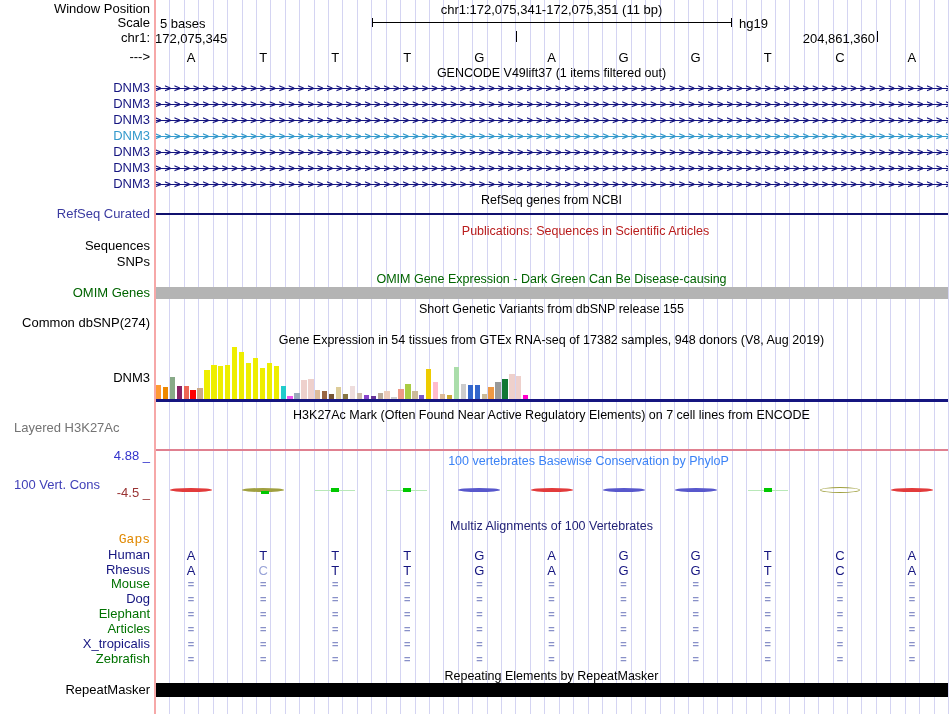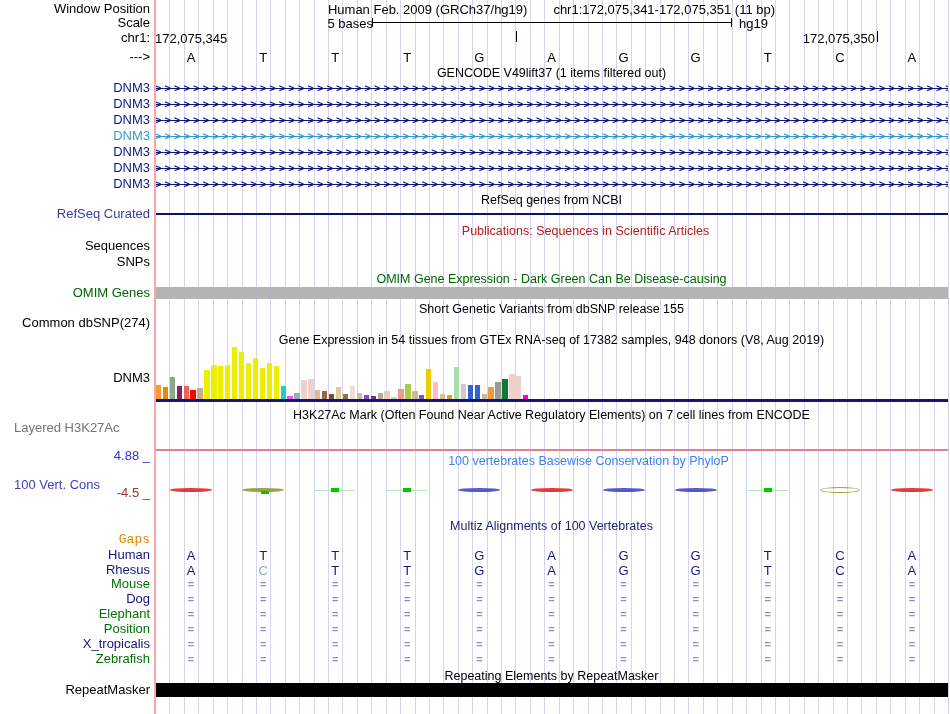--- a/index.html
+++ b/index.html
@@ -83,31 +83,30 @@
       <div class="gridline" style="left: 861.482px; background: rgb(212, 212, 242);"></div>
       <div class="gridline" style="left: 875.9px; background: rgb(212, 212, 242);"></div>
       <div class="gridline" style="left: 890.318px; background: rgb(212, 212, 242);"></div>
       <div class="gridline" style="left: 904.736px; background: rgb(212, 212, 242);"></div>
       <div class="gridline" style="left: 919.154px; background: rgb(212, 212, 242);"></div>
       <div class="gridline" style="left: 933.572px; background: rgb(212, 212, 242);"></div>
       <div class="gridline" style="left: 947.99px; background: rgb(212, 212, 242);"></div>
     </div>
 
   <div class="abs nowrap" style="left:155px;width:793px;top:2px;display:flex;justify-content:center;gap:26px;">
-    <span>Human Feb. 2009 (GRCh37/hg19)</span>
     <span>chr1:172,075,341-172,075,351 (11 bp)</span>
   </div>
 
-  <div class="abs nowrap" style="left:160px;width:213px;top:16px;text-align:right;">5 bases</div>
+  <div class="abs nowrap" style="left:160px;width:213px;top:16px;text-align:left;">5 bases</div>
   <div class="scalebar" style="left:372px;top:18px;width:358px;height:9px;"></div>
   <div class="abs nowrap" style="left:739px;top:16px;">hg19</div>
 
   <div class="abs nowrap" style="left:155px;width:359px;top:31px;text-align:left;">172,075,345</div>
   <div class="tick" style="left:516px;top:31px;height:11px;"></div>
-  <div class="abs nowrap" style="left:155px;width:720px;top:31px;text-align:right;">172,075,350</div>
+  <div class="abs nowrap" style="left:155px;width:720px;top:31px;text-align:right;">204,861,360</div>
   <div class="tick" style="left:877px;top:31px;height:11px;"></div>
 
   <div id="seqrow">
       <div class="baseletter" style="left: 191.045px; top: 51px;">A</div>
       <div class="baseletter" style="left: 263.136px; top: 51px;">T</div>
       <div class="baseletter" style="left: 335.227px; top: 51px;">T</div>
       <div class="baseletter" style="left: 407.318px; top: 51px;">T</div>
       <div class="baseletter" style="left: 479.409px; top: 51px;">G</div>
       <div class="baseletter" style="left: 551.5px; top: 51px;">A</div>
       <div class="baseletter" style="left: 623.591px; top: 51px;">G</div>
@@ -285,21 +284,21 @@
       <div class="alnmark" style="left: 263.136px; top: 609px;">=</div>
       <div class="alnmark" style="left: 335.227px; top: 609px;">=</div>
       <div class="alnmark" style="left: 407.318px; top: 609px;">=</div>
       <div class="alnmark" style="left: 479.409px; top: 609px;">=</div>
       <div class="alnmark" style="left: 551.5px; top: 609px;">=</div>
       <div class="alnmark" style="left: 623.591px; top: 609px;">=</div>
       <div class="alnmark" style="left: 695.682px; top: 609px;">=</div>
       <div class="alnmark" style="left: 767.773px; top: 609px;">=</div>
       <div class="alnmark" style="left: 839.864px; top: 609px;">=</div>
       <div class="alnmark" style="left: 911.955px; top: 609px;">=</div>
-      <div class="glabel" style="top: 622px; color: rgb(0, 114, 0);">Position</div>
+      <div class="glabel" style="top: 622px; color: rgb(0, 114, 0);">Articles</div>
       <div class="alnmark" style="left: 191.045px; top: 624px;">=</div>
       <div class="alnmark" style="left: 263.136px; top: 624px;">=</div>
       <div class="alnmark" style="left: 335.227px; top: 624px;">=</div>
       <div class="alnmark" style="left: 407.318px; top: 624px;">=</div>
       <div class="alnmark" style="left: 479.409px; top: 624px;">=</div>
       <div class="alnmark" style="left: 551.5px; top: 624px;">=</div>
       <div class="alnmark" style="left: 623.591px; top: 624px;">=</div>
       <div class="alnmark" style="left: 695.682px; top: 624px;">=</div>
       <div class="alnmark" style="left: 767.773px; top: 624px;">=</div>
       <div class="alnmark" style="left: 839.864px; top: 624px;">=</div>

